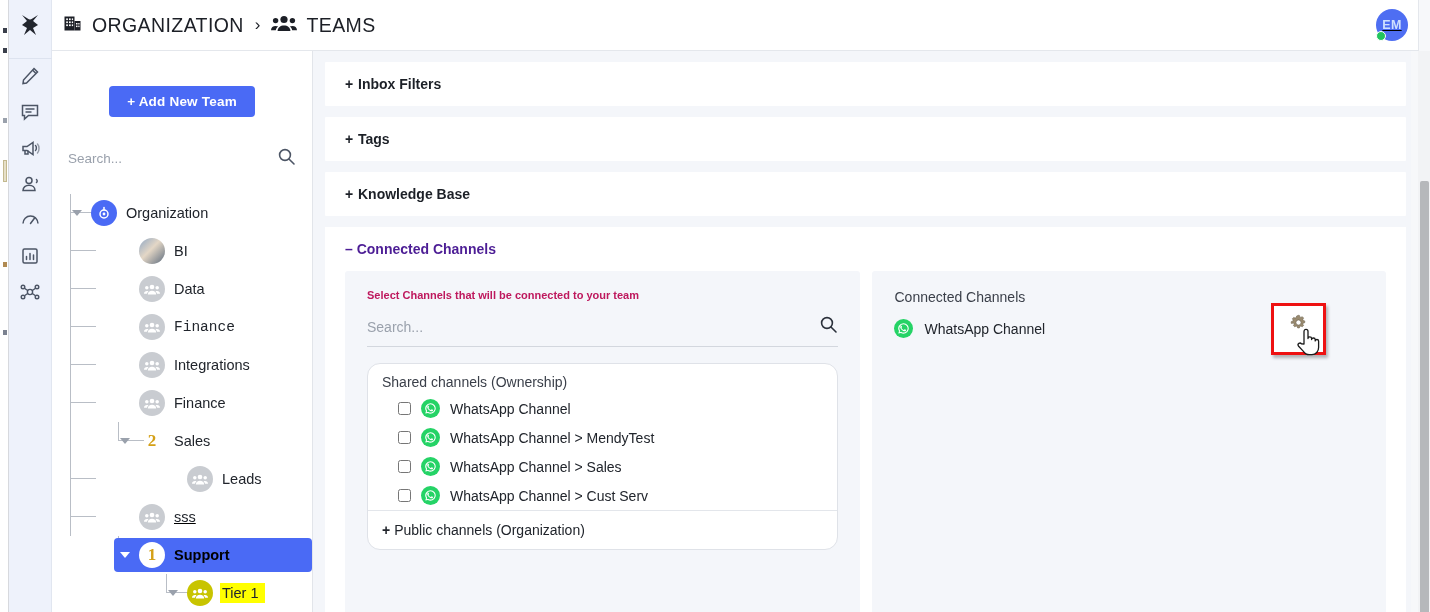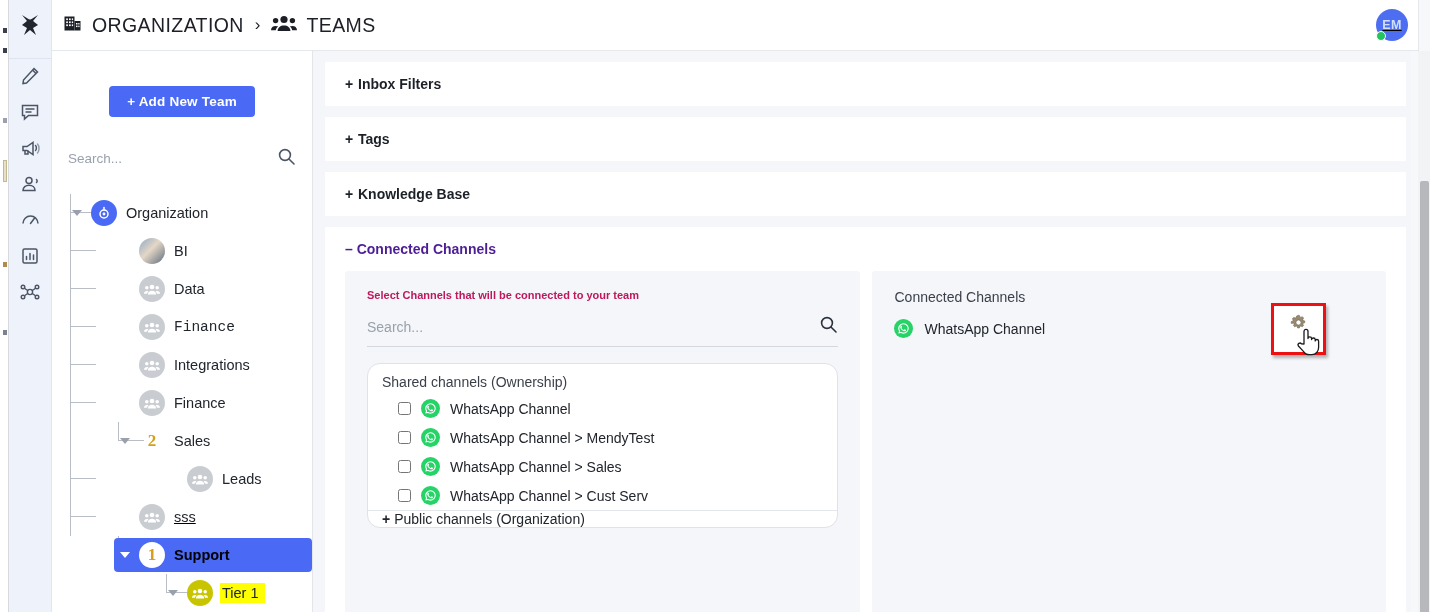--- a/index.html
+++ b/index.html
@@ -156,21 +156,21 @@
   }
   .ch-item input[type=checkbox] {
     width: 13px; height: 13px; accent-color: #4a6af5; cursor: pointer; flex: none;
   }
   .ch-name { font-size: 14px; color: #21252c; white-space: nowrap; }
   .wa {
     width: 19px; height: 19px; border-radius: 50%; background: #25d366; flex: none;
     display: flex; align-items: center; justify-content: center;
   }
   .ch-footer {
-    border-top: 1px solid #e3e6eb; padding: 0 14px; font-size: 14px; color: #21252c;
+    border-top: 1px solid #e3e6eb; padding: 11px 14px; font-size: 14px; color: #21252c;
     cursor: pointer;
   }
   .ch-footer .sign { font-weight: 700; margin-right: 4px; }
 
   .conn-row { display: flex; align-items: center; gap: 11px; }
   .conn-name { font-size: 14px; color: #21252c; }
 
   .gear-hl {
     position: absolute; right: 60px; top: 32px;
     width: 55px; height: 52px; border: 3px solid #ee1111; background: #fff;

